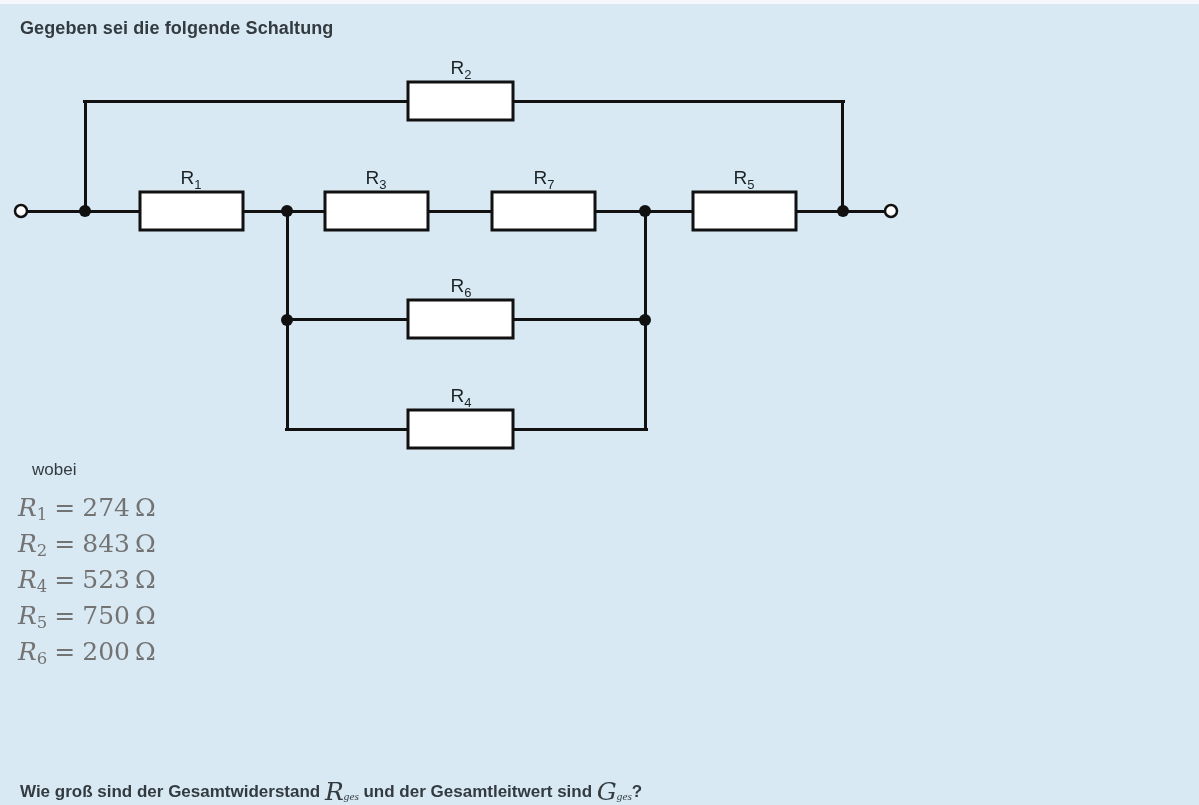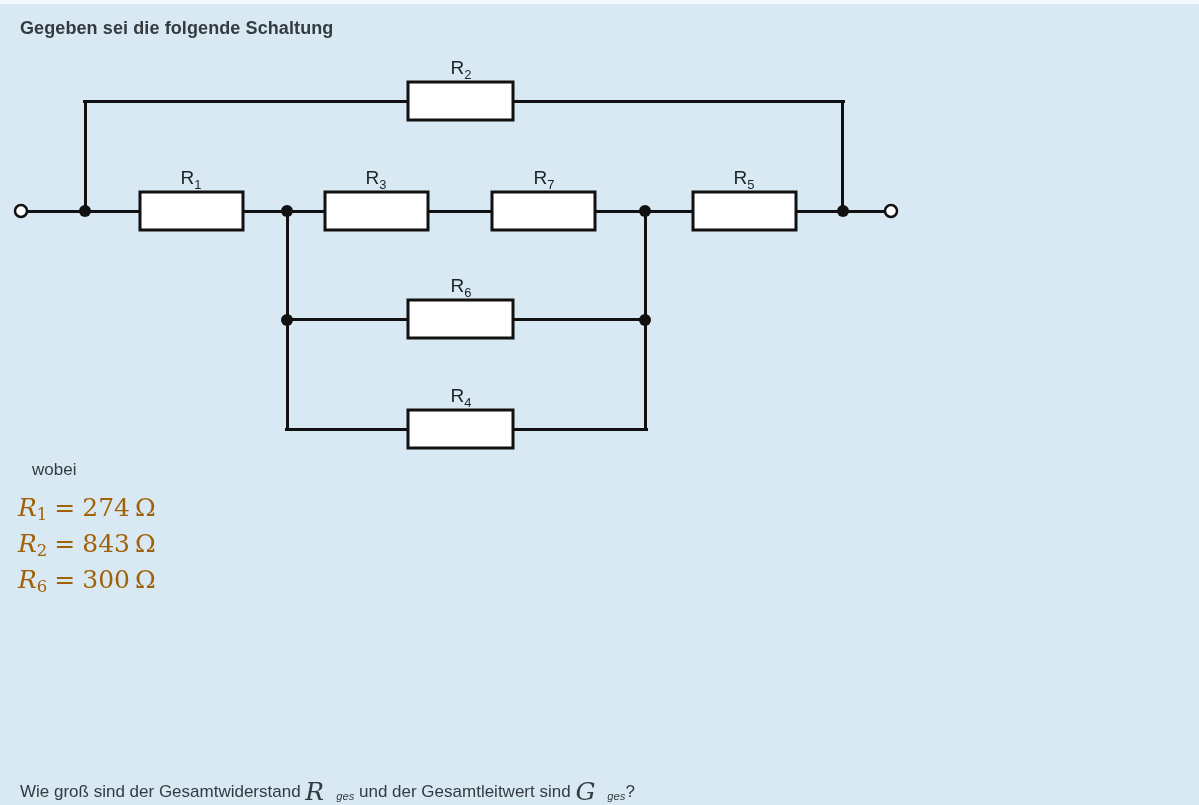--- a/index.html
+++ b/index.html
@@ -55,57 +55,56 @@
   .eq-list {
     position: absolute;
     left: 18px;
     top: 486px;
   }
   .eq-row {
     height: 36px;
     line-height: 36px;
     font-family: "DejaVu Serif", "Liberation Serif", serif;
     font-size: 25px;
-    color: #a16207;
+    color: #737373;
     white-space: nowrap;
   }
   .mvar {
     font-style: italic;
     font-family: "DejaVu Serif", "Liberation Serif", serif;
   }
   .msub {
     font-size: 0.66em;
     vertical-align: -0.26em;
     font-style: normal;
     font-family: "DejaVu Serif", "Liberation Serif", serif;
   }
   .msub-it {
     font-size: 0.66em;
     vertical-align: -0.28em;
     font-style: italic;
-    font-family: Liberation Sans, sans-serif;
-    margin-left: 12px;
+    font-family: Liberation Serif, serif;
   }
   .meq { padding: 0 7px; }
   .mnum { font-family: "DejaVu Serif", "Liberation Serif", serif; }
   .mohm { padding-left: 5px; font-family: "DejaVu Serif", "Liberation Serif", serif; }
   .question {
     position: absolute;
     left: 20px;
     top: 770px;
     font-size: 17px;
     color: #333b40;
     white-space: nowrap;
   }
   .question .mvar {
     font-size: 25px;
     position: relative;
     top: 3px;
   }
-  .qtext { vertical-align: baseline; }
+  .qtext { vertical-align: baseline; font-weight: bold; }
 </style>
 </head>
 <body>
 
 <div id="page">
 
   <div id="topstrip"></div>
 
   <div class="prompt-top">Gegeben sei die folgende Schaltung</div>
 
@@ -185,18 +184,20 @@
         <tspan>R</tspan><tspan font-size="13" dy="5">4</tspan>
       </text>
     </g>
   </svg>
 
   <div class="wobei">wobei</div>
 
   <div class="eq-list">
     <div class="eq-row"><span class="mvar">R</span><span class="msub">1</span><span class="meq">=</span><span class="mnum">274</span><span class="mohm">Ω</span></div>
     <div class="eq-row"><span class="mvar">R</span><span class="msub">2</span><span class="meq">=</span><span class="mnum">843</span><span class="mohm">Ω</span></div>
-    <div class="eq-row"><span class="mvar">R</span><span class="msub">6</span><span class="meq">=</span><span class="mnum">300</span><span class="mohm">Ω</span></div>
+    <div class="eq-row"><span class="mvar">R</span><span class="msub">4</span><span class="meq">=</span><span class="mnum">523</span><span class="mohm">Ω</span></div>
+    <div class="eq-row"><span class="mvar">R</span><span class="msub">5</span><span class="meq">=</span><span class="mnum">750</span><span class="mohm">Ω</span></div>
+    <div class="eq-row"><span class="mvar">R</span><span class="msub">6</span><span class="meq">=</span><span class="mnum">200</span><span class="mohm">Ω</span></div>
   </div>
 
   <div class="question"><span class="qtext">Wie groß sind der Gesamtwiderstand </span><span class="mvar">R</span><span class="msub-it">ges</span><span class="qtext"> und der Gesamtleitwert sind </span><span class="mvar">G</span><span class="msub-it">ges</span><span class="qtext">?</span></div>
 
 </div>
 
 </body></html>

